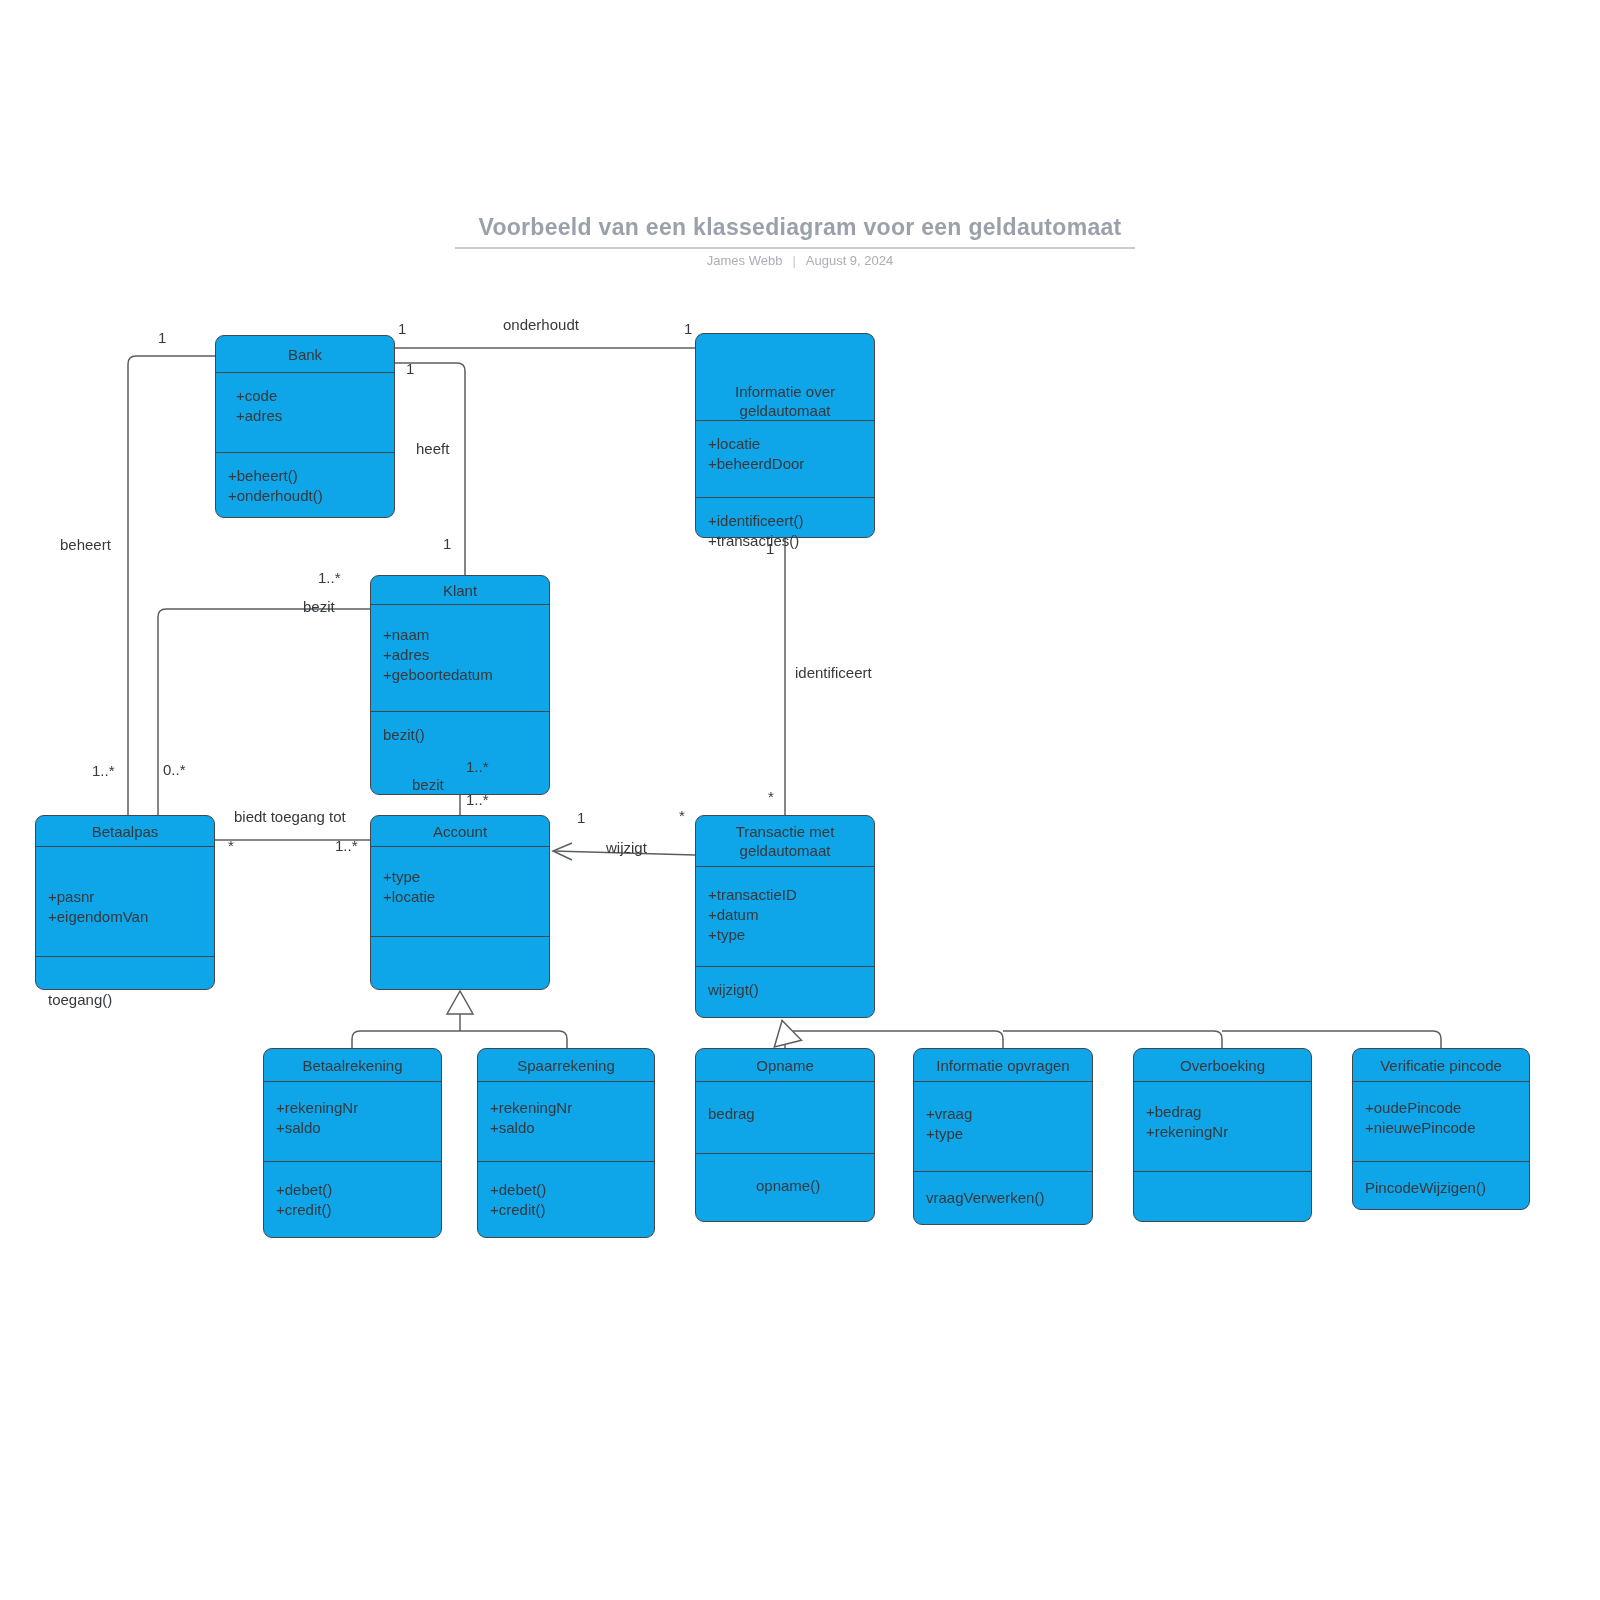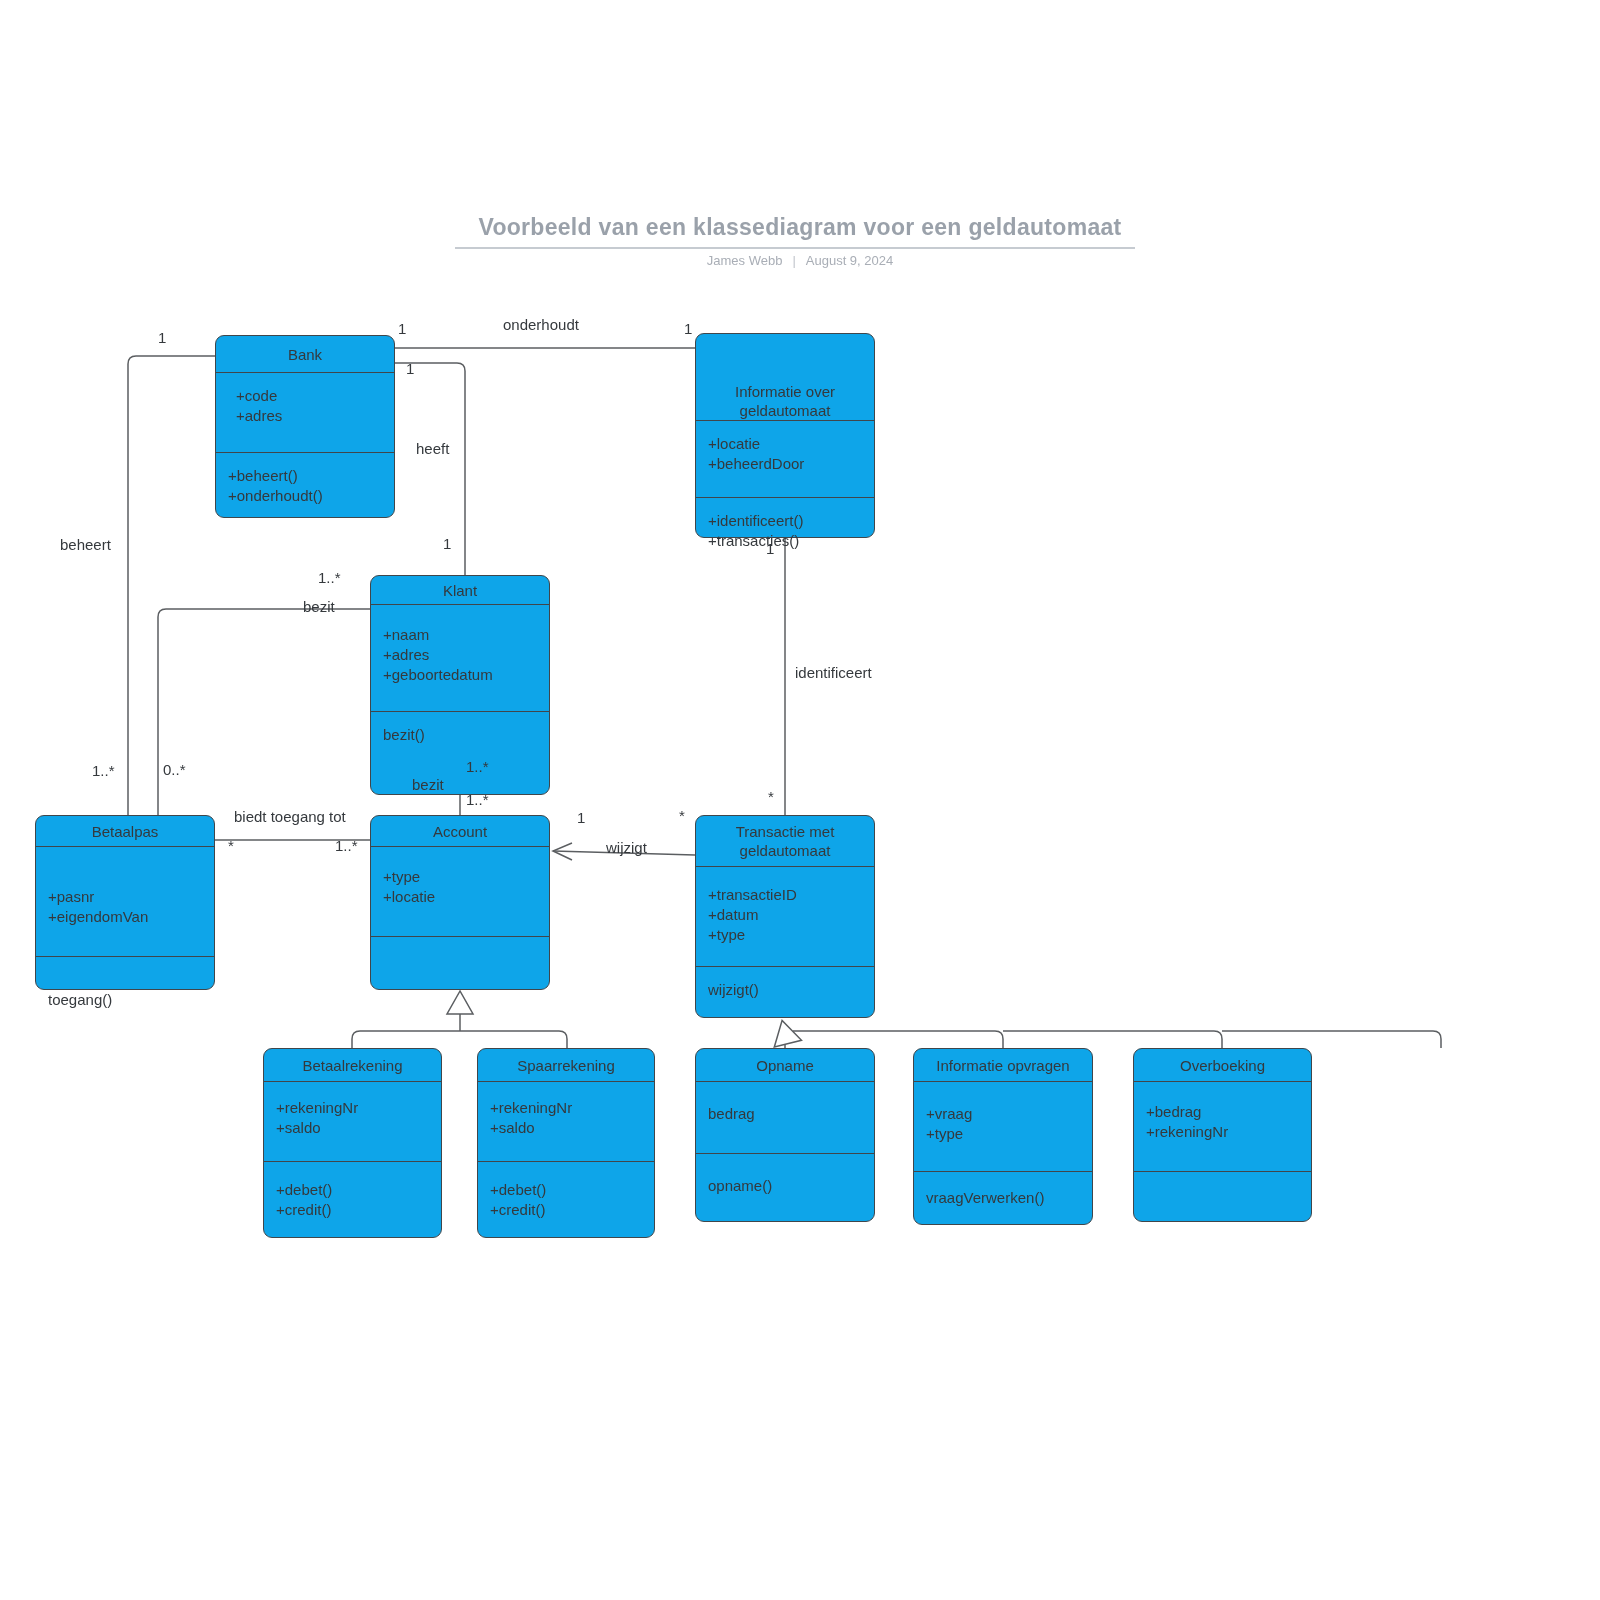--- a/index.html
+++ b/index.html
@@ -176,21 +176,21 @@
       <div class="row">+debet()</div>
       <div class="row">+credit()</div>
     </div>
   </div>
 
   <div class="cls" style="left:695px;top:1048px;width:180px;height:174px;">
     <div class="hd" style="height:33px;">Opname</div>
     <div class="at" style="height:72px;padding-top:22px;">
       <div class="row">bedrag</div>
     </div>
-    <div class="mt" style="padding-top:22px;">
+    <div class="mt" style="padding-top:22px;margin-left:48px;">
       <div class="row">opname()</div>
     </div>
   </div>
 
   <div class="cls" style="left:913px;top:1048px;width:180px;height:177px;">
     <div class="hd" style="height:33px;">Informatie opvragen</div>
     <div class="at" style="height:90px;padding-top:22px;">
       <div class="row">+vraag</div>
       <div class="row">+type</div>
     </div>
@@ -201,20 +201,30 @@
 
   <div class="cls" style="left:1133px;top:1048px;width:179px;height:174px;">
     <div class="hd" style="height:33px;">Overboeking</div>
     <div class="at" style="height:90px;padding-top:20px;">
       <div class="row">+bedrag</div>
       <div class="row">+rekeningNr</div>
     </div>
     <div class="mt"></div>
   </div>
 
+  <div class="cls" style="left:1352px;top:1048px;width:178px;height:162px;">
+    <div class="hd" style="height:33px;">Verificatie pincode</div>
+    <div class="at" style="height:80px;padding-top:16px;">
+      <div class="row">+oudePincode</div>
+      <div class="row">+nieuwePincode</div>
+    </div>
+    <div class="mt" style="padding-top:16px;">
+      <div class="row">PincodeWijzigen()</div>
+    </div>
+  </div>
 
   <span class="elabel" style="left:398px;top:321px;">1</span>
   <span class="elabel" style="left:503px;top:317px;">onderhoudt</span>
   <span class="elabel" style="left:684px;top:321px;">1</span>
 
   <span class="elabel" style="left:406px;top:361px;">1</span>
   <span class="elabel" style="left:416px;top:441px;">heeft</span>
   <span class="elabel" style="left:443px;top:536px;">1</span>
 
   <span class="elabel" style="left:158px;top:330px;">1</span>

